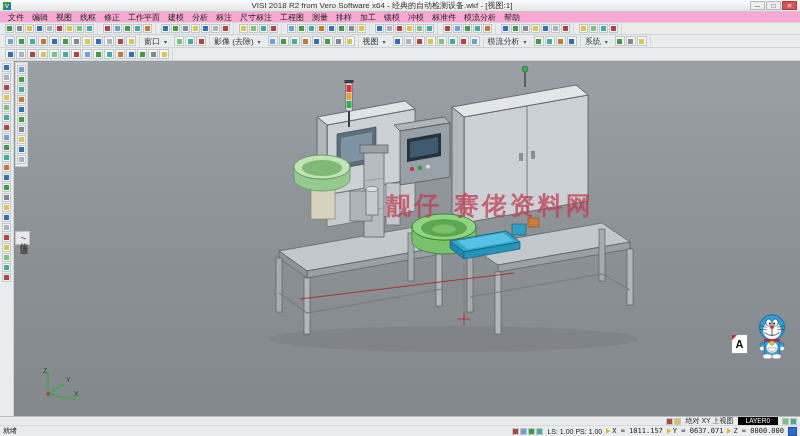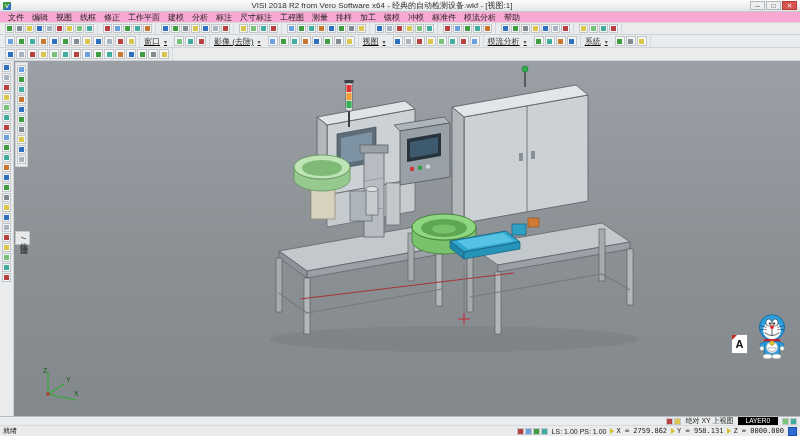--- a/index.html
+++ b/index.html
@@ -12,21 +12,21 @@
   .t-title { flex:1; text-align:center; white-space:nowrap; overflow:hidden; }
   .wc { width:15px; height:9px; font-size:6.5px; line-height:8px; text-align:center; border:1px solid #b5b8ba; background:#eceeef; color:#333; margin-left:1px; }
   .wc.close { background:#d9534f; color:#fff; border-color:#b43c38; }
 
   
   .menubar { height:11px; display:flex; align-items:center; background:#f9a8d4; border-bottom:1px solid #d5d7d9; font-size:8px; padding-left:4px; overflow:hidden; white-space:nowrap; }
   .menu-item { padding:0 4px; color:#222; }
 
   
   .toolbar { height:12px; display:flex; align-items:center; background:#e9ebec; border-bottom:1px solid #cfd2d4; padding:0 2px; gap:2px; overflow:hidden; flex-wrap:nowrap; }
-  .toolbar.tall { height:13px;text-decoration:underline; }
+  .toolbar.tall { height:13px; }
   .tb-group { display:flex; gap:1px; padding:0 3px; border-right:1px solid #d6d9db; height:100%; align-items:center; }
   .icon-tile { width:9px; height:9px; background:#f4f5f6; border:1px solid #c2c6c9; display:flex; align-items:center; justify-content:center; }
   .icon-tile span { width:5px; height:5px; display:block; }
   .toolbar.tall .icon-tile { width:10px; height:10px; }
   .tb-label { font-size:8px; color:#333; padding:0 2px; white-space:nowrap; }
   .chevron { font-size:6px; color:#555; margin:0 2px 0 0; }
 
   
   .main { display:flex; height:355px; }
   .left-strip { width:14px; background:#e9ebec; border-right:1px solid #cfd2d4; display:flex; flex-direction:column; align-items:center; gap:1px; padding-top:2px; }
@@ -664,20 +664,21 @@
             <span style="background: rgb(217, 198, 74);"></span>
           </div>
           <div class="icon-tile">
             <span style="background: rgb(47, 111, 191);"></span>
           </div>
           <div class="icon-tile">
             <span style="background: rgb(167, 180, 191);"></span>
           </div>
         </div>
       <div class="vtab">操作/过滤器</div>
+      <div class="watermark" style="color: rgb(194, 58, 80);">靓仔 赛佬资料网</div>
 
       <svg class="triad" viewBox="0 0 48 44">
         <line x1="16" y1="30" x2="16" y2="8" stroke="#2eae2e" stroke-width="1.2"></line>
         <line x1="16" y1="30" x2="44" y2="36" stroke="#2eae2e" stroke-width="1.2"></line>
         <line x1="16" y1="30" x2="32" y2="20" stroke="#2eae2e" stroke-width="1.2"></line>
         <rect x="14.5" y="28.5" width="3" height="3" fill="#c03030"></rect>
         <text x="11" y="9" font-size="7" fill="#145c14">Z</text>
         <text x="34" y="18" font-size="7" fill="#145c14">Y</text>
         <text x="42" y="32" font-size="7" fill="#145c14">X</text>
       </svg>
@@ -752,25 +753,25 @@
           <div class="icon-tile">
             <span style="background: rgb(63, 157, 63);"></span>
           </div>
           <div class="icon-tile">
             <span style="background: rgb(63, 174, 158);"></span>
           </div>
         </div>
       <span>LS: 1.00  PS: 1.00</span>
       <span class="coord">
           <i class="mark"></i>
-          <span>X = 2759.862</span>
+          <span>X = 1011.157</span>
         </span>
       <span class="coord">
           <i class="mark"></i>
-          <span>Y = 958.131</span>
+          <span>Y = 0637.071</span>
         </span>
       <span class="coord">
           <i class="mark"></i>
           <span>Z = 0000.000</span>
         </span>
       <span class="corner-square"></span>
     </div>
   </div>
 
 </div>

